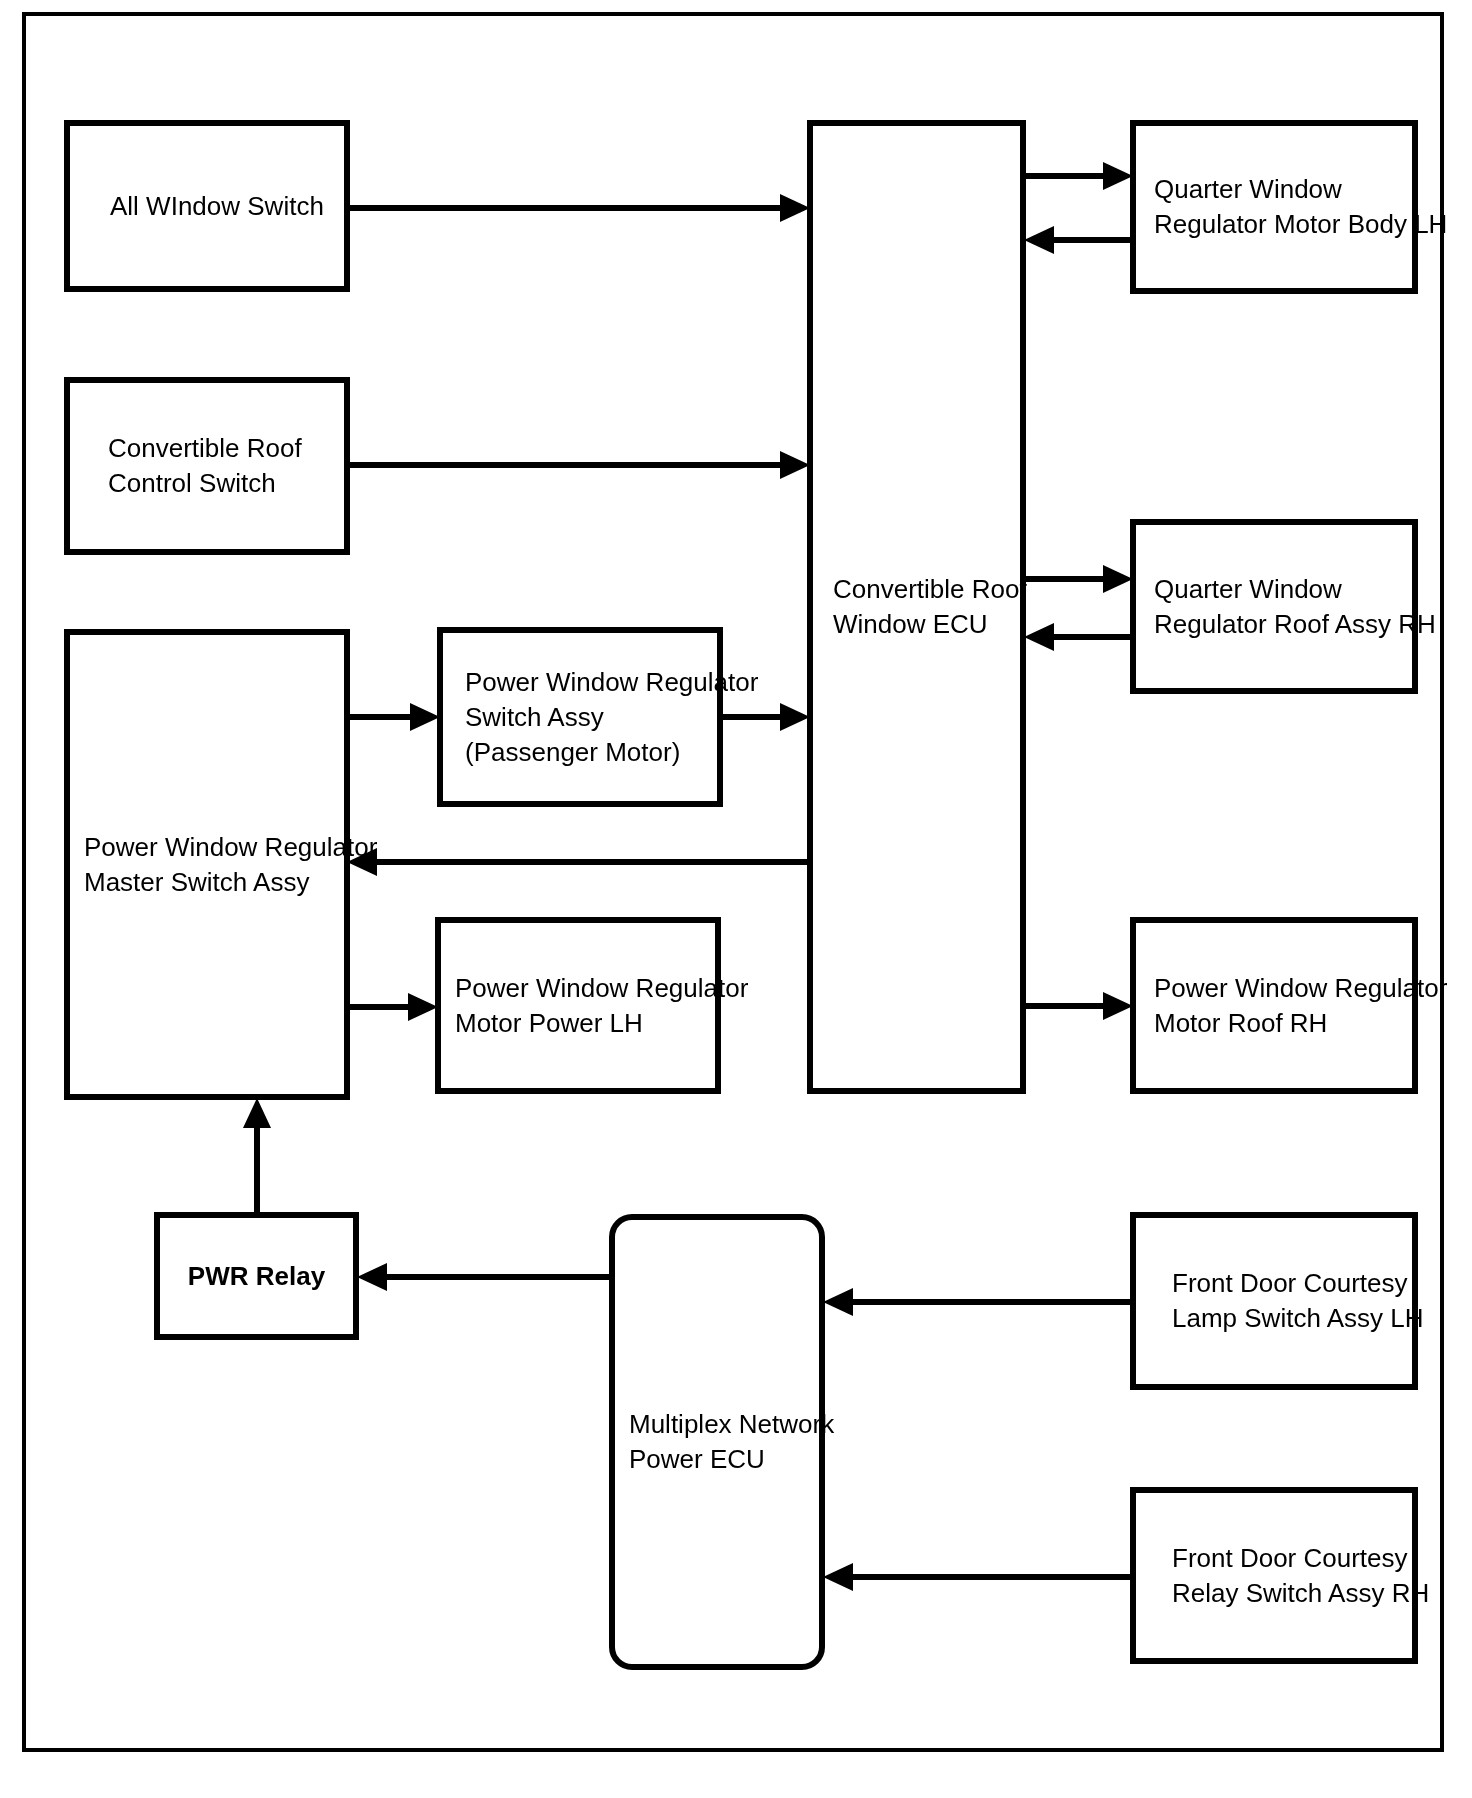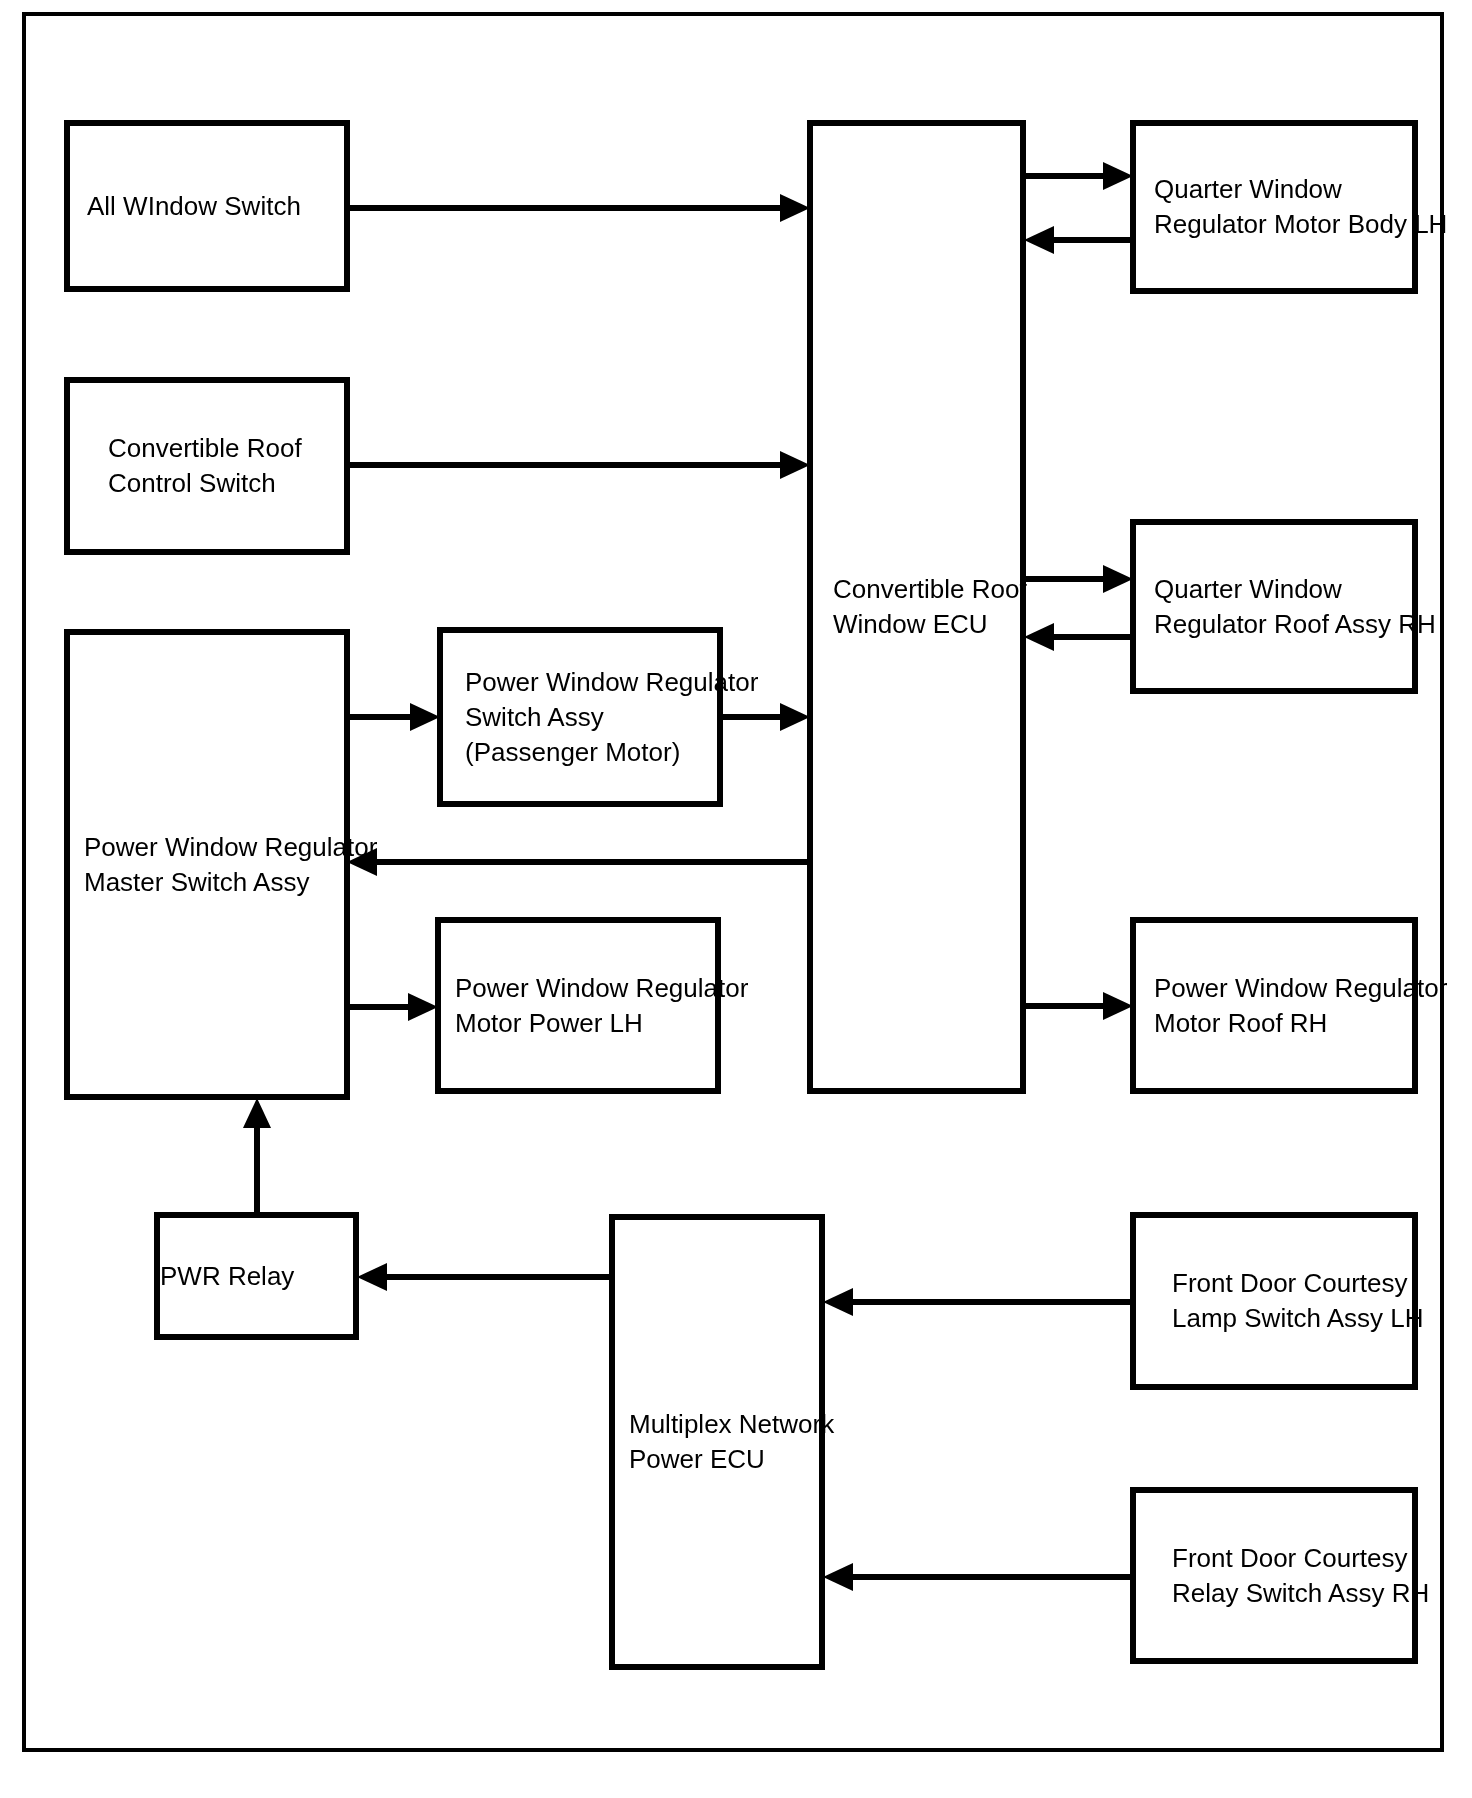--- a/index.html
+++ b/index.html
@@ -32,21 +32,23 @@
     display: flex;
     flex-direction: column;
     justify-content: center;
     font-size: 26px;
     line-height: 35px;
     font-weight: 400;
     white-space: nowrap;
   }
   .box span { display: block; }
   .center-text {
+    align-items: center;
     padding-left: 0 !important;
+    font-weight: bold;
   }
   .hline { position: absolute; height: 6px; background: #000000; }
   .vline { position: absolute; width: 6px; background: #000000; }
   .arr-right {
     position: absolute; width: 0; height: 0;
     border-top: 14px solid transparent;
     border-bottom: 14px solid transparent;
     border-left: 30px solid #000000;
   }
   .arr-left {
@@ -62,21 +64,21 @@
     border-bottom: 30px solid #000000;
   }
 </style>
 </head>
 <body>
 
 <div id="stage">
 
   <div class="page-border"></div>
 
-  <div class="box" style="left:64px;top:120px;width:286px;height:172px;padding-left:17px;">
+  <div class="box" style="left:64px;top:120px;width:286px;height:172px;padding-left:40px;">
     <span>All WIndow Switch</span>
   </div>
 
   <div class="box" style="left:64px;top:377px;width:286px;height:178px;padding-left:38px;">
     <span>Convertible Roof</span>
     <span>Control Switch</span>
   </div>
 
   <div class="box" style="left:64px;top:629px;width:286px;height:471px;padding-left:14px;">
     <span>Power Window Regulator</span>
@@ -111,21 +113,21 @@
 
   <div class="box" style="left:1130px;top:917px;width:288px;height:177px;padding-left:18px;">
     <span>Power Window Regulator</span>
     <span>Motor Roof RH</span>
   </div>
 
   <div class="box center-text" style="left:154px;top:1212px;width:205px;height:128px;">
     <span>PWR Relay</span>
   </div>
 
-  <div class="box" style="left:609px;top:1214px;width:216px;height:456px;padding-left:14px;">
+  <div class="box" style="left:609px;top:1214px;width:216px;height:456px;padding-left:14px;border-radius:23px;">
     <span>Multiplex Network</span>
     <span>Power ECU</span>
   </div>
 
   <div class="box" style="left:1130px;top:1212px;width:288px;height:178px;padding-left:36px;">
     <span>Front Door Courtesy</span>
     <span>Lamp Switch Assy LH</span>
   </div>
 
   <div class="box" style="left:1130px;top:1487px;width:288px;height:177px;padding-left:36px;">

